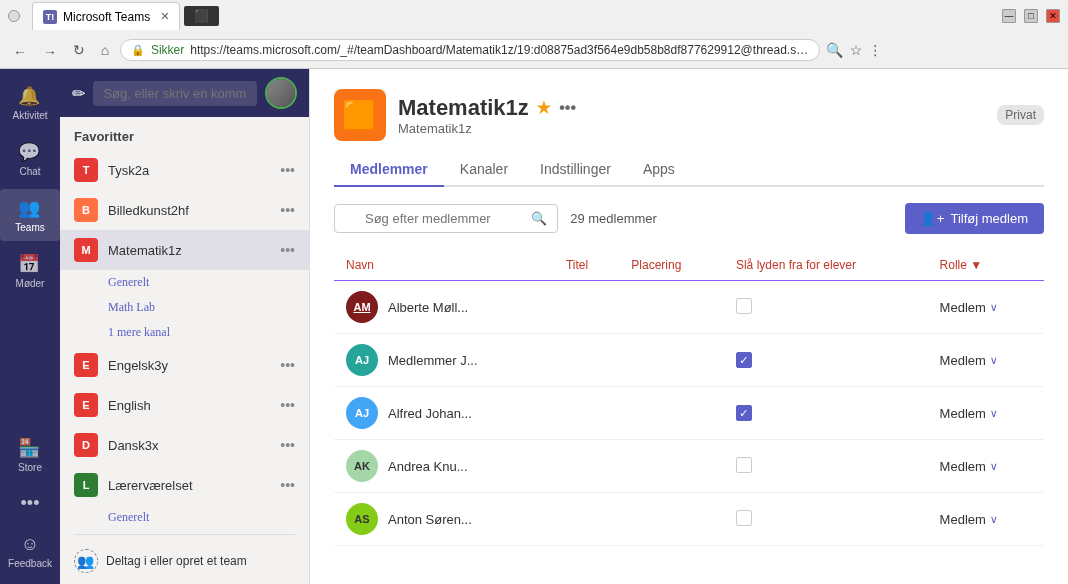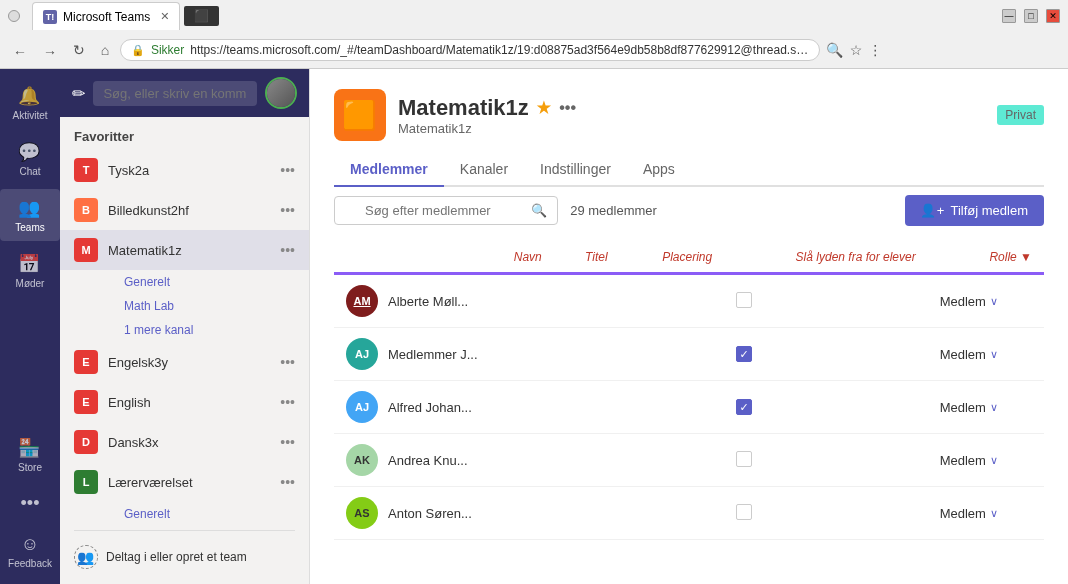--- a/index.html
+++ b/index.html
@@ -35,55 +35,55 @@
     .sidebar-item .label { font-size: 10px; }
 
     
     .teams-list { width: 250px; background: #f3f2f1; border-right: 1px solid #ddd; overflow-y: auto; }
     .teams-list-header { padding: 12px 14px 6px; font-size: 13px; font-weight: 600; color: #444; }
     .team-item { display: flex; align-items: center; padding: 8px 14px; cursor: pointer; gap: 10px; }
     .team-item.active { background: #e0dfe8; }
     .team-icon { width: 24px; height: 24px; border-radius: 4px; display: flex; align-items: center; justify-content: center; font-size: 11px; font-weight: bold; color: #fff; flex-shrink: 0; }
     .team-name { flex: 1; font-size: 13px; color: #333; overflow: hidden; text-overflow: ellipsis; white-space: nowrap; }
     .team-more { color: #888; font-size: 14px; cursor: pointer; }
-    .channel-list { padding-left: 44px; }
+    .channel-list { padding-left: 28px; font-family: Liberation Serif, serif; }
     .channel-item { padding: 5px 14px 5px 20px; font-size: 12px; color: #5b5fc7; cursor: pointer; }
     .channel-more { padding: 5px 14px 5px 20px; font-size: 12px; color: #5b5fc7; cursor: pointer; }
     .divider { height: 1px; background: #ddd; margin: 4px 14px; }
     .join-team { display: flex; align-items: center; padding: 10px 14px; gap: 8px; cursor: pointer; font-size: 12px; color: #333; }
     .join-icon { width: 24px; height: 24px; border: 1px dashed #888; border-radius: 50%; display: flex; align-items: center; justify-content: center; font-size: 14px; color: #888; }
 
     
     .teams-main { flex: 1; display: flex; flex-direction: column; overflow: hidden; }
 
     
     .team-dashboard { flex: 1; padding: 20px 24px; overflow-y: auto; }
     .team-title-row { display: flex; align-items: center; gap: 12px; margin-bottom: 4px; }
     .team-logo { width: 52px; height: 52px; border-radius: 8px; background: #f97316; display: flex; align-items: center; justify-content: center; font-size: 24px; }
     .team-info h1 { font-size: 22px; font-weight: 600; color: #333; display: flex; align-items: center; gap: 8px; }
     .team-info-sub { font-size: 13px; color: #666; }
     .star-icon { color: #f59e0b; font-size: 16px; cursor: pointer; }
     .more-icon { color: #666; cursor: pointer; font-size: 16px; }
-    .private-badge { margin-left: auto; font-size: 12px; color: #666; background: #5eead4; border-radius: 3px; padding: 3px 8px; }
-
-    
-    .tabs { display: flex; border-bottom: 2px solid #e0e0e0; margin-bottom: 8px; margin-top: 12px; }
+    .private-badge { margin-left: auto; font-size: 12px; color: #666; background: #e5e5e5; border-radius: 8px; padding: 3px 8px; }
+
+    
+    .tabs { display: flex; border-bottom: 2px solid #e0e0e0; margin-bottom: 16px; margin-top: 12px; }
     .tab { padding: 8px 16px; font-size: 14px; color: #666; cursor: pointer; border-bottom: 2px solid transparent; margin-bottom: -2px; }
     .tab.active { color: #5b5fc7; border-bottom-color: #5b5fc7; font-weight: 600; }
 
     
     .members-toolbar { display: flex; align-items: center; gap: 12px; margin-bottom: 16px; }
     .search-members { display: flex; align-items: center; border: 1px solid #ccc; border-radius: 4px; padding: 6px 10px; gap: 6px; background: #fff; }
     .search-members input { border: none; outline: none; font-size: 13px; width: 160px; margin-left: 20px; }
     .member-count { font-size: 13px; color: #555; }
     .add-member-btn { margin-left: auto; background: #5b5fc7; color: #fff; border: none; border-radius: 4px; padding: 8px 16px; font-size: 13px; cursor: pointer; display: flex; align-items: center; gap: 6px; }
 
     
     .members-table { width: 100%; border-collapse: collapse; }
-    .members-table th { text-align: right; padding: 8px 12px; font-size: 12px; color: #c0392b; font-weight: 500; border-bottom: 3px solid #8b5cf6; font-style: italic; }
+    .members-table th { text-align: left; padding: 8px 12px; font-size: 12px; color: #c0392b; font-weight: 500; border-bottom: 1px solid #8b5cf6; }
     .members-table th.col-role { color: #c0392b; }
     .members-table td { padding: 10px 12px; border-bottom: 1px solid #f0f0f0; font-size: 13px; vertical-align: middle; }
     .member-avatar { width: 32px; height: 32px; border-radius: 50%; display: flex; align-items: center; justify-content: center; font-size: 11px; font-weight: bold; color: #fff; }
     .member-name-cell { display: flex; align-items: center; gap: 10px; }
     .member-name { font-size: 13px; color: #333; }
     .checkbox { width: 16px; height: 16px; border: 1px solid #ccc; display: inline-block; background: #fff; border-radius: 2px; }
     .checkbox.checked { background: #5b5fc7; border-color: #5b5fc7; display: flex; align-items: center; justify-content: center; color: #fff; font-size: 11px; }
     .role-cell { display: flex; align-items: center; gap: 4px; color: #333; }
     .role-dropdown { color: #5b5fc7; cursor: pointer; font-size: 11px; }
   </style>

